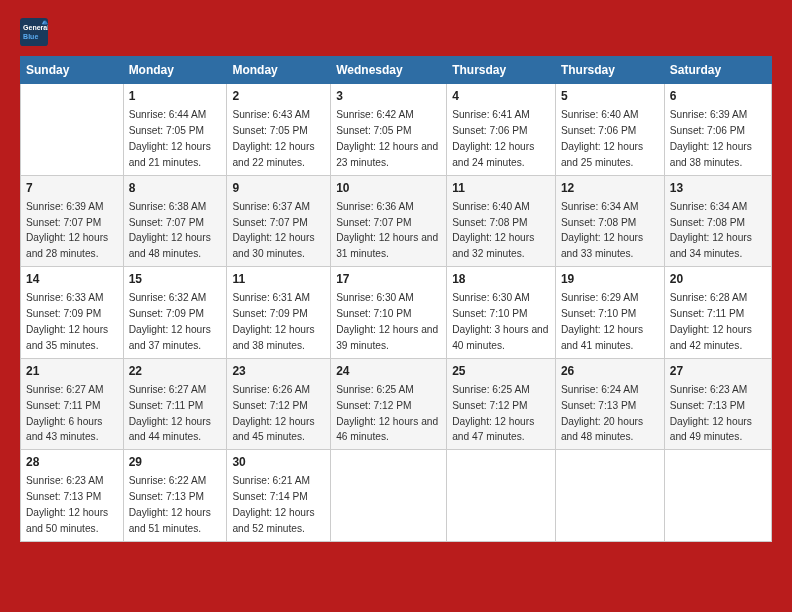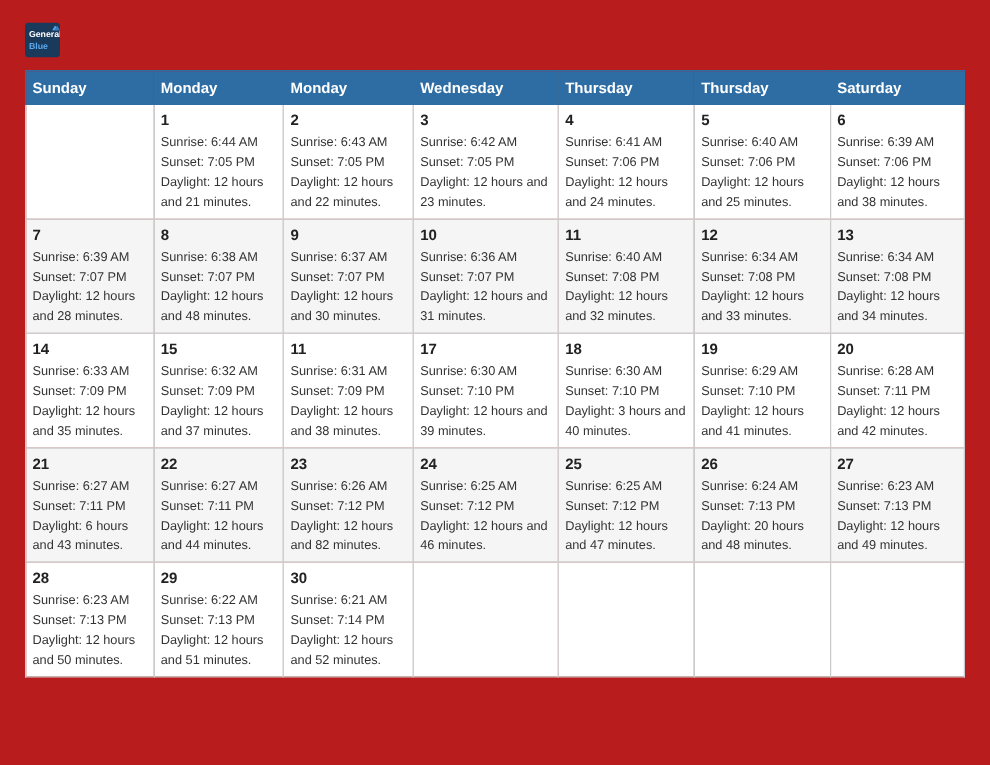--- a/index.html
+++ b/index.html
@@ -151,21 +151,21 @@
           <td><span class="day-num">15</span><span class="day-info">Sunrise: 6:32 AM</span><br><span class="day-info">Sunset: 7:09 PM</span><br><span class="day-info">Daylight: 12 hours and 37 minutes.</span></td>
           <td><span class="day-num">11</span><span class="day-info">Sunrise: 6:31 AM</span><br><span class="day-info">Sunset: 7:09 PM</span><br><span class="day-info">Daylight: 12 hours and 38 minutes.</span></td>
           <td><span class="day-num">17</span><span class="day-info">Sunrise: 6:30 AM</span><br><span class="day-info">Sunset: 7:10 PM</span><br><span class="day-info">Daylight: 12 hours and 39 minutes.</span></td>
           <td><span class="day-num">18</span><span class="day-info">Sunrise: 6:30 AM</span><br><span class="day-info">Sunset: 7:10 PM</span><br><span class="day-info">Daylight: 3 hours and 40 minutes.</span></td>
           <td><span class="day-num">19</span><span class="day-info">Sunrise: 6:29 AM</span><br><span class="day-info">Sunset: 7:10 PM</span><br><span class="day-info">Daylight: 12 hours and 41 minutes.</span></td>
           <td><span class="day-num">20</span><span class="day-info">Sunrise: 6:28 AM</span><br><span class="day-info">Sunset: 7:11 PM</span><br><span class="day-info">Daylight: 12 hours and 42 minutes.</span></td>
         </tr>
         <tr>
           <td><span class="day-num">21</span><span class="day-info">Sunrise: 6:27 AM</span><br><span class="day-info">Sunset: 7:11 PM</span><br><span class="day-info">Daylight: 6 hours and 43 minutes.</span></td>
           <td><span class="day-num">22</span><span class="day-info">Sunrise: 6:27 AM</span><br><span class="day-info">Sunset: 7:11 PM</span><br><span class="day-info">Daylight: 12 hours and 44 minutes.</span></td>
-          <td><span class="day-num">23</span><span class="day-info">Sunrise: 6:26 AM</span><br><span class="day-info">Sunset: 7:12 PM</span><br><span class="day-info">Daylight: 12 hours and 82 minutes.</span></td>
+          <td><span class="day-num">23</span><span class="day-info">Sunrise: 6:26 AM</span><br><span class="day-info">Sunset: 7:12 PM</span><br><span class="day-info">Daylight: 12 hours and 45 minutes.</span></td>
           <td><span class="day-num">24</span><span class="day-info">Sunrise: 6:25 AM</span><br><span class="day-info">Sunset: 7:12 PM</span><br><span class="day-info">Daylight: 12 hours and 46 minutes.</span></td>
           <td><span class="day-num">25</span><span class="day-info">Sunrise: 6:25 AM</span><br><span class="day-info">Sunset: 7:12 PM</span><br><span class="day-info">Daylight: 12 hours and 47 minutes.</span></td>
           <td><span class="day-num">26</span><span class="day-info">Sunrise: 6:24 AM</span><br><span class="day-info">Sunset: 7:13 PM</span><br><span class="day-info">Daylight: 20 hours and 48 minutes.</span></td>
           <td><span class="day-num">27</span><span class="day-info">Sunrise: 6:23 AM</span><br><span class="day-info">Sunset: 7:13 PM</span><br><span class="day-info">Daylight: 12 hours and 49 minutes.</span></td>
         </tr>
         <tr>
           <td><span class="day-num">28</span><span class="day-info">Sunrise: 6:23 AM</span><br><span class="day-info">Sunset: 7:13 PM</span><br><span class="day-info">Daylight: 12 hours and 50 minutes.</span></td>
           <td><span class="day-num">29</span><span class="day-info">Sunrise: 6:22 AM</span><br><span class="day-info">Sunset: 7:13 PM</span><br><span class="day-info">Daylight: 12 hours and 51 minutes.</span></td>
           <td><span class="day-num">30</span><span class="day-info">Sunrise: 6:21 AM</span><br><span class="day-info">Sunset: 7:14 PM</span><br><span class="day-info">Daylight: 12 hours and 52 minutes.</span></td>
           <td class="empty-cell">&nbsp;</td>

